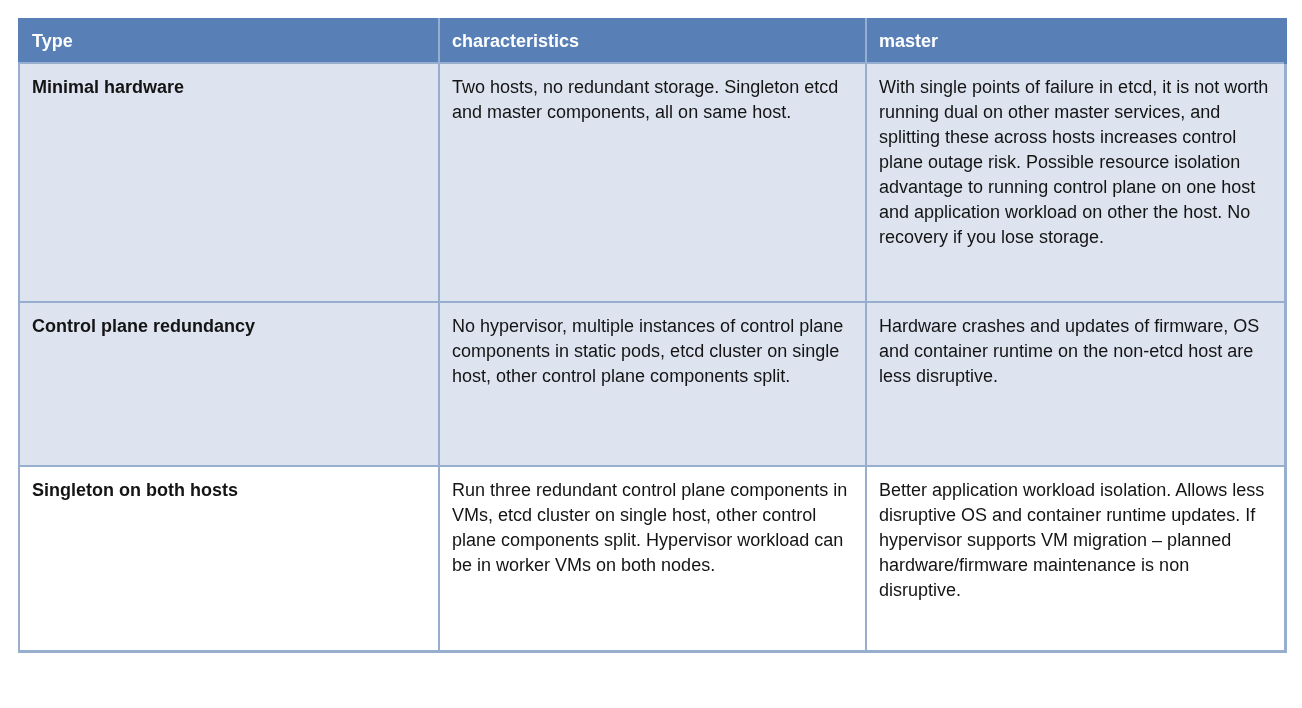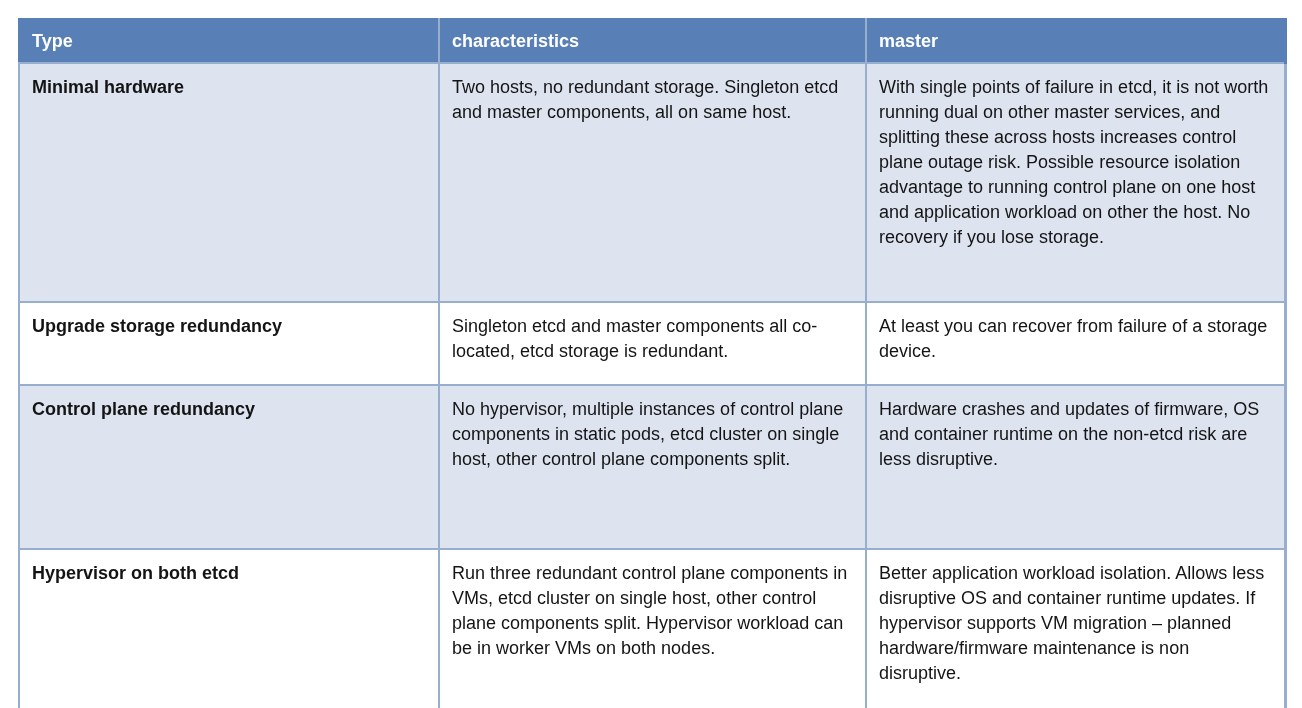--- a/index.html
+++ b/index.html
@@ -70,29 +70,24 @@
       <th>characteristics</th>
       <th>master</th>
     </tr>
   </thead>
   <tbody>
     <tr class="row-shaded r1">
       <td class="type-cell">Minimal hardware</td>
       <td>Two hosts, no redundant storage. Singleton etcd and master components, all on same host.</td>
       <td>With single points of failure in etcd, it is not worth running dual on other master services, and splitting these across hosts increases control plane outage risk. Possible resource isolation advantage to running control plane on one host and application workload on other the host. No recovery if you lose storage.</td>
     </tr>
-    <tr class="row-plain r2">
-      <td class="type-cell">Upgrade storage redundancy</td>
-      <td>Singleton etcd and master components all co-located, etcd storage is redundant.</td>
-      <td>At least you can recover from failure of a storage device.</td>
-    </tr>
     <tr class="row-shaded r3">
       <td class="type-cell">Control plane redundancy</td>
       <td>No hypervisor, multiple instances of control plane components in static pods, etcd cluster on single host, other control plane components split.</td>
-      <td>Hardware crashes and updates of firmware, OS and container runtime on the non-etcd risk are less disruptive.</td>
+      <td>Hardware crashes and updates of firmware, OS and container runtime on the non-etcd host are less disruptive.</td>
     </tr>
     <tr class="row-plain r4">
-      <td class="type-cell">Hypervisor on both etcd</td>
+      <td class="type-cell">Singleton on both hosts</td>
       <td>Run three redundant control plane components in VMs, etcd cluster on single host, other control plane components split. Hypervisor workload can be in worker VMs on both nodes.</td>
       <td>Better application workload isolation. Allows less disruptive OS and container runtime updates. If hypervisor supports VM migration – planned hardware/firmware maintenance is non disruptive.</td>
     </tr>
   </tbody>
 </table>
 
 </body></html>

